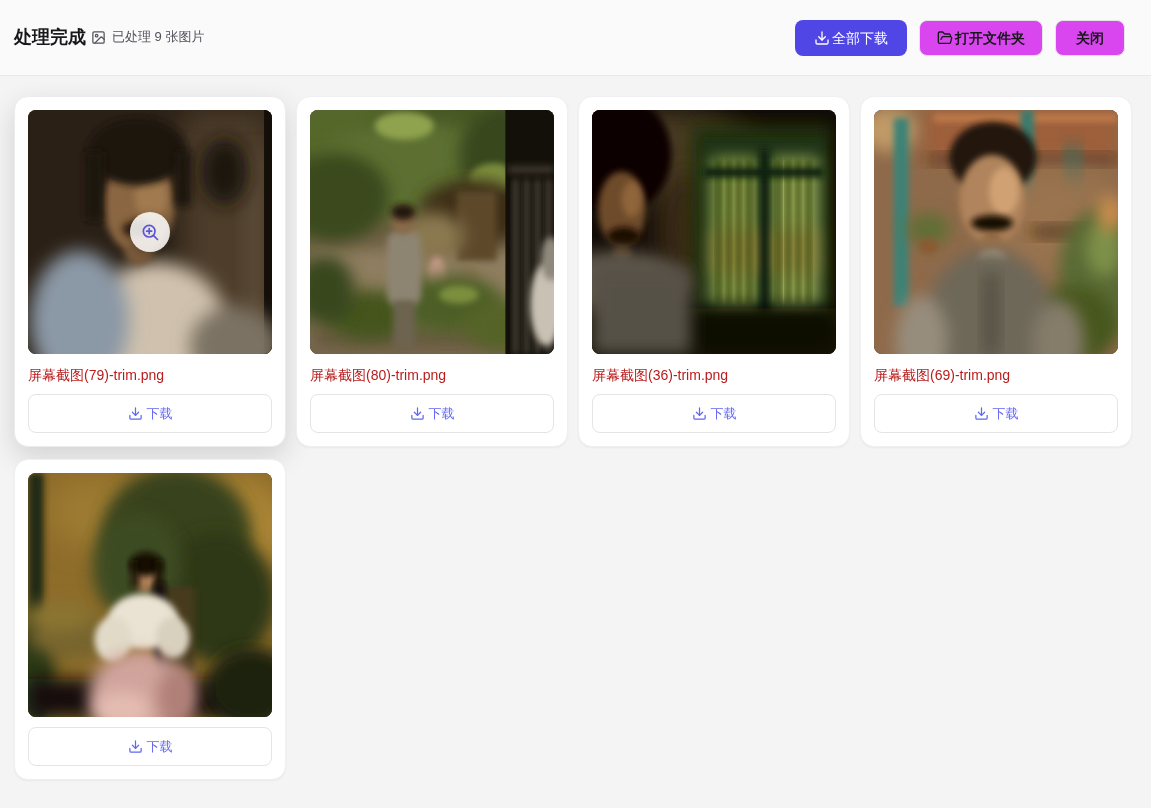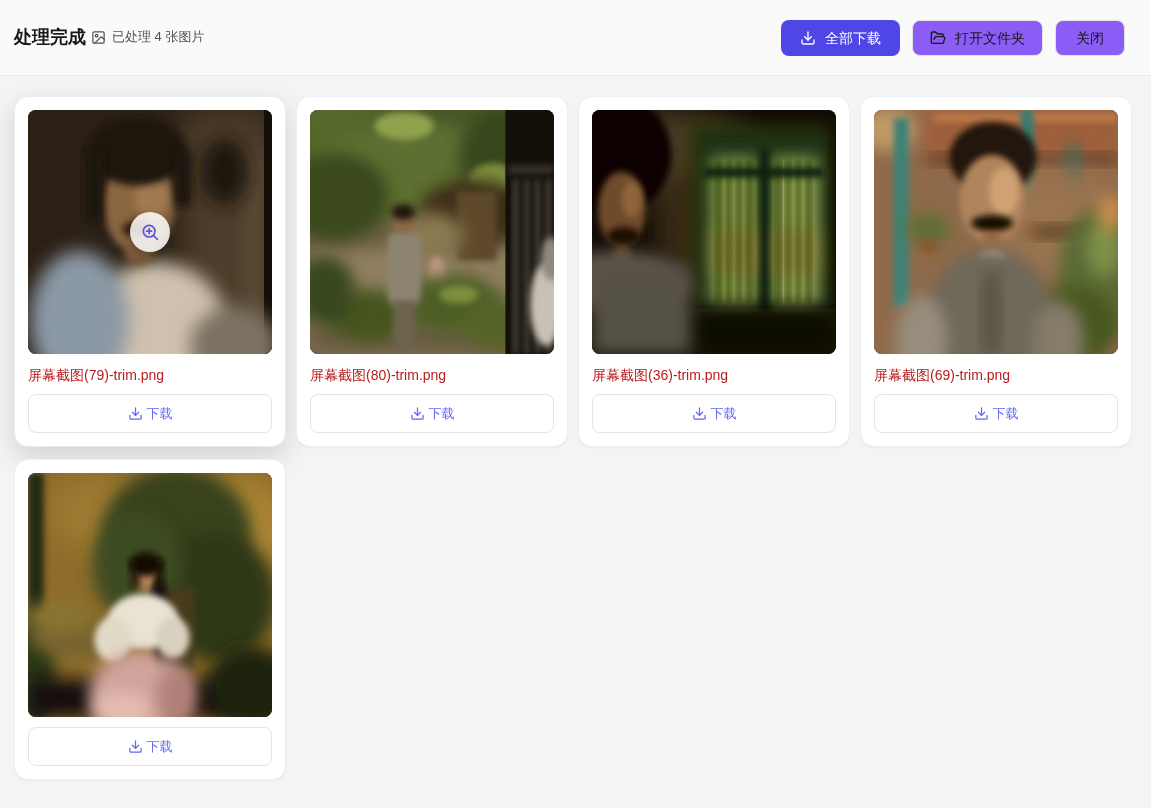--- a/index.html
+++ b/index.html
@@ -17,26 +17,26 @@
     display:flex; align-items:center; justify-content:space-between;
     padding:0 26px 0 14px;
   }
   .header-left { display:flex; flex-direction:row; gap:5px; }
   .page-title { font-size:18px; font-weight:700; color:#18181b; line-height:1.1; }
   .subtitle { display:flex; align-items:center; gap:6px; font-size:13px; color:#52525b; }
   .subtitle svg { flex:0 0 auto; }
   .actions { display:flex; align-items:center; gap:12px; }
   .btn {
     height:36px; border-radius:8px; font-size:14px; line-height:1;
-    display:inline-flex; align-items:center; justify-content:center; gap:9px;
+    display:inline-flex; align-items:center; justify-content:center; gap:2px;
     cursor:pointer; border:1px solid transparent; white-space:nowrap;
     font-family:"Liberation Sans", sans-serif;
   }
   .btn-primary { background:#4f46e5; color:#ffffff; padding:0 18px; }
-  .btn-outline { background:#8b5cf6; color:#18181b; border-color:#e4e4e7; padding:0 17px; }
+  .btn-outline { background:#d946ef; color:#18181b; border-color:#e4e4e7; padding:0 17px;font-weight:bold; }
   .btn-close { padding:8px 20px; }
   
   .grid {
     display:grid;
     grid-template-columns:repeat(4, 272px);
     gap:12px 10px;
     padding:20px 14px 16px 14px;
   }
   .card {
     background:#ffffff;
@@ -77,21 +77,21 @@
   <div class="header-left">
     <div class="page-title">处理完成</div>
     <div class="subtitle">
       <span style="display:inline-flex">
         <svg width="15" height="15" viewBox="0 0 24 24" fill="none" stroke="#52525b" stroke-width="2" stroke-linecap="round" stroke-linejoin="round">
             <rect x="3" y="3" width="18" height="18" rx="2"></rect>
             <circle cx="9" cy="9" r="2"></circle>
             <path d="m21 15-3.086-3.086a2 2 0 0 0-2.828 0L6 21"></path>
           </svg>
       </span>
-      <span>已处理 4 张图片</span>
+      <span>已处理 9 张图片</span>
     </div>
   </div>
   <div class="actions">
     <button class="btn btn-primary">
       <span style="display:inline-flex">
         <svg width="16" height="16" viewBox="0 0 24 24" fill="none" stroke="#ffffff" stroke-width="2" stroke-linecap="round" stroke-linejoin="round">
             <path d="M21 15v4a2 2 0 0 1-2 2H5a2 2 0 0 1-2-2v-4"></path>
             <polyline points="7 10 12 15 17 10"></polyline>
             <line x1="12" y1="15" x2="12" y2="3"></line>
           </svg>

